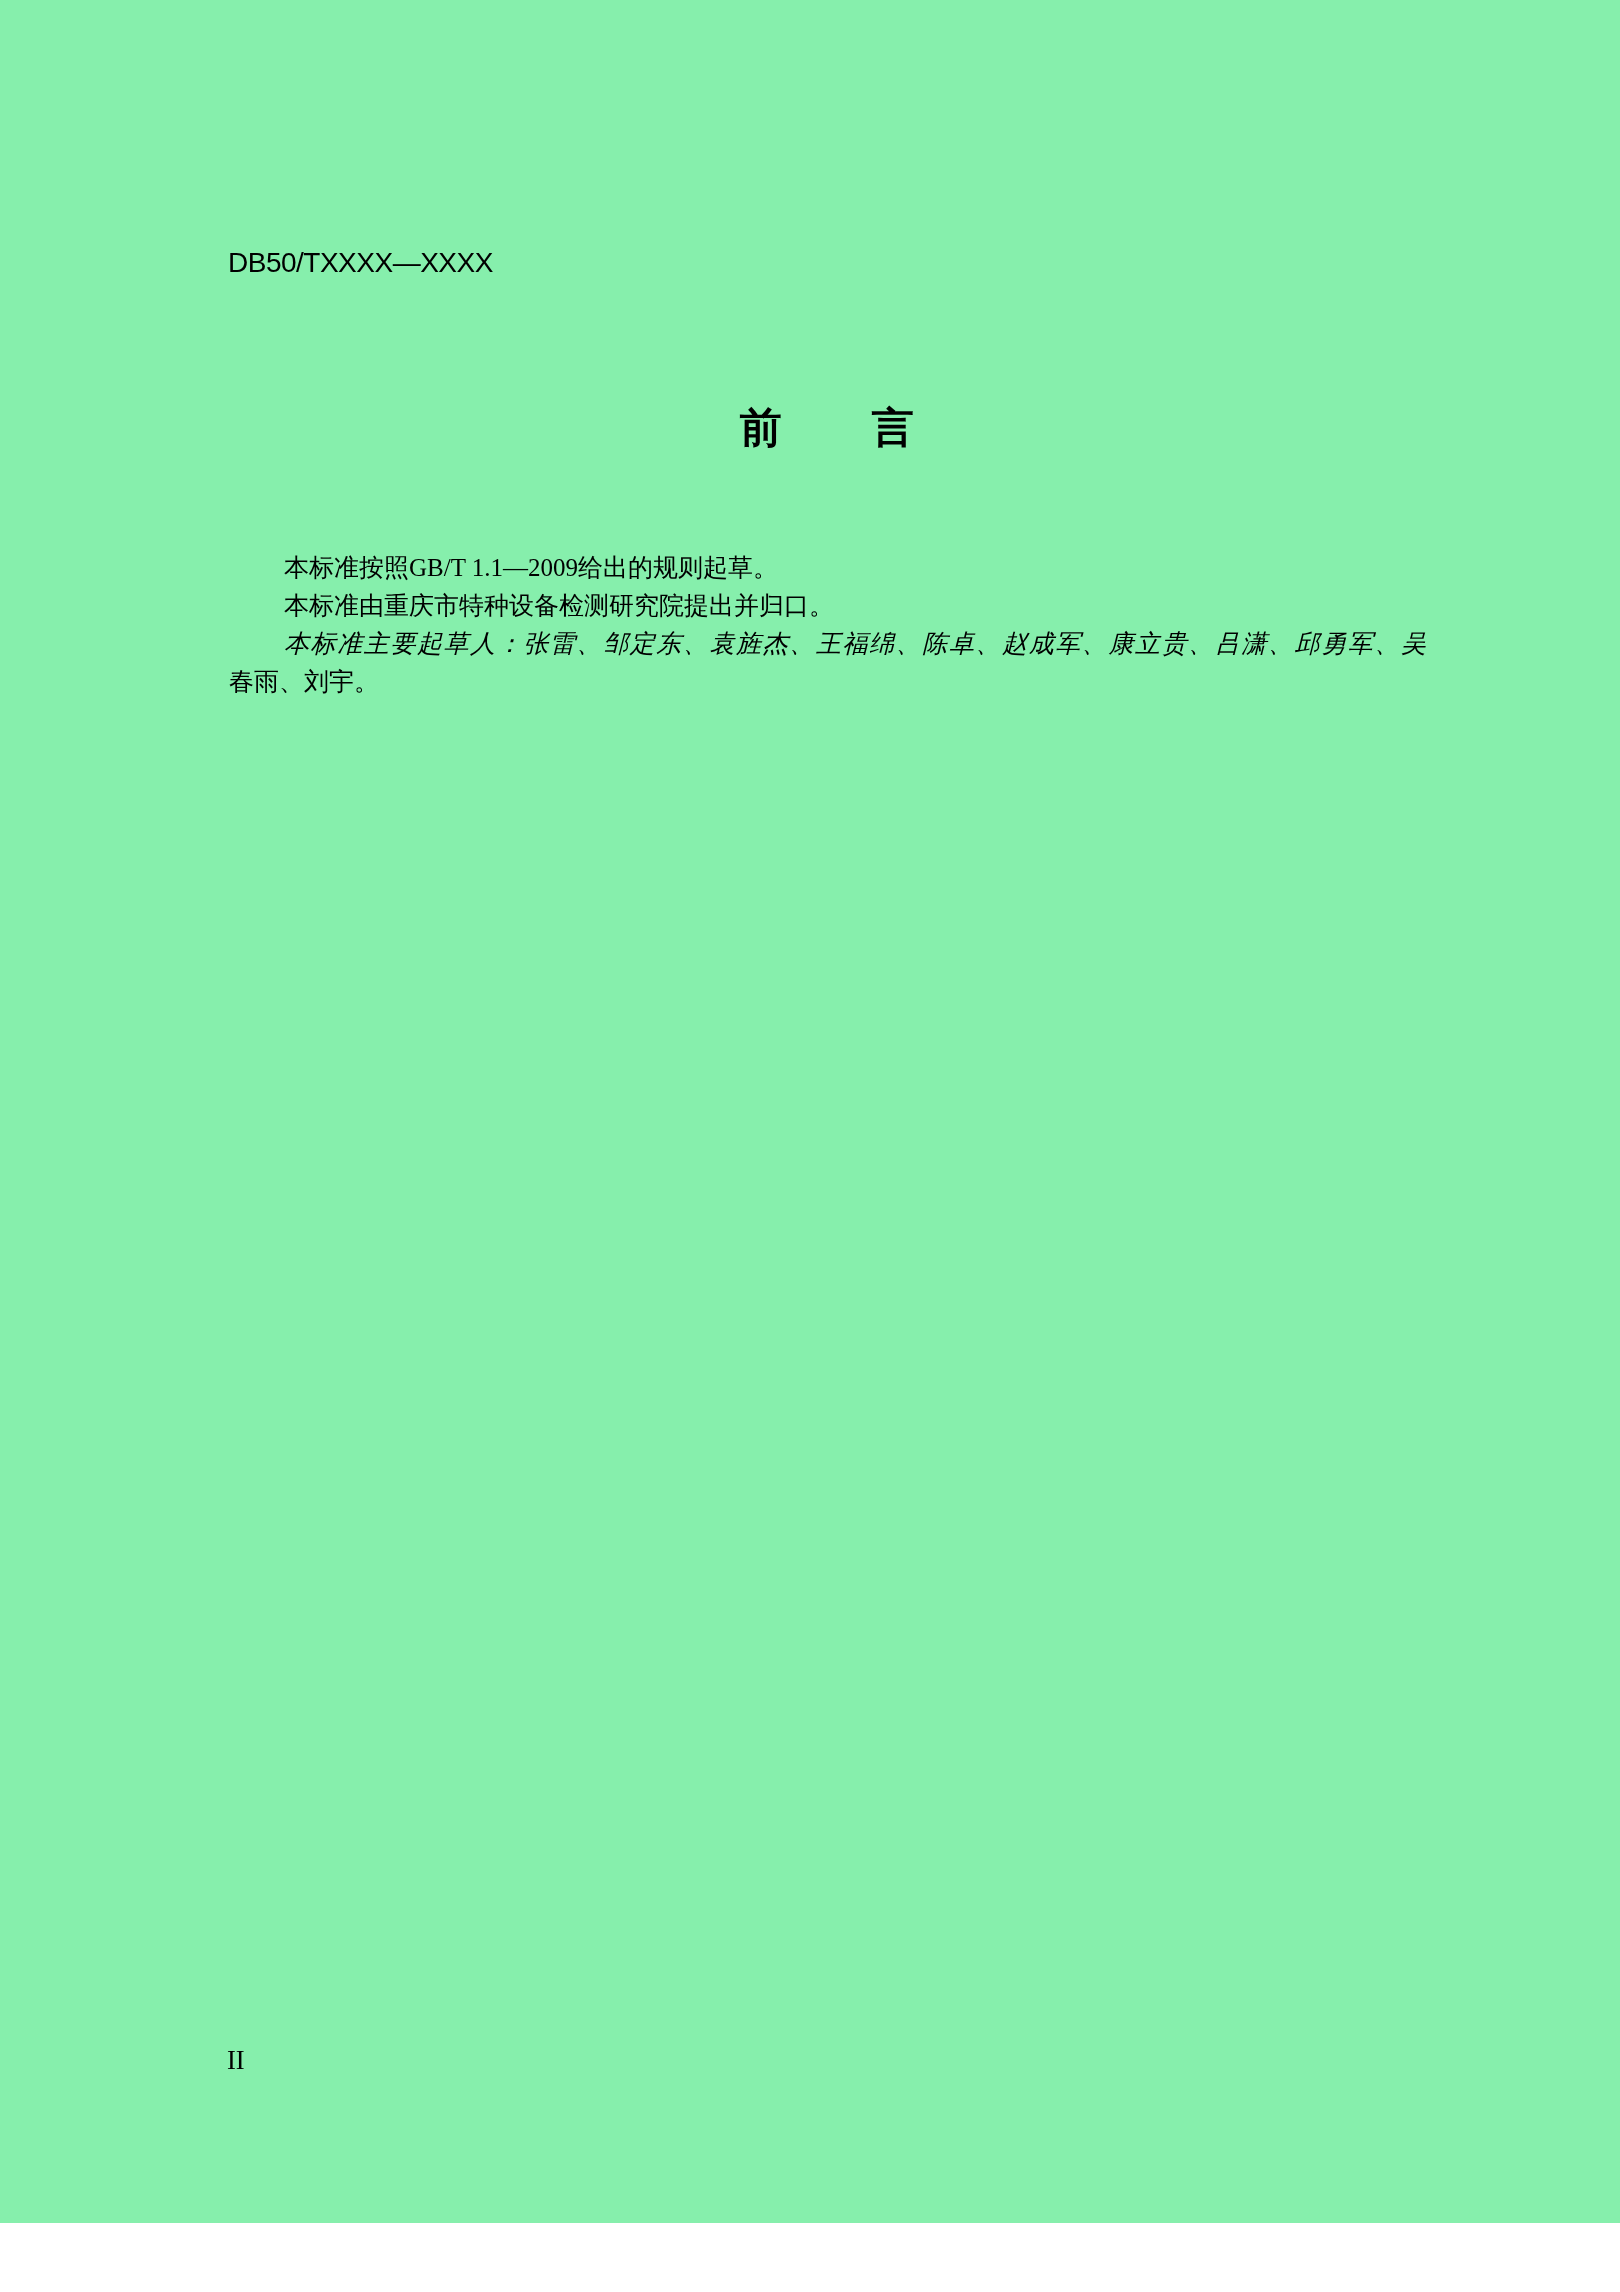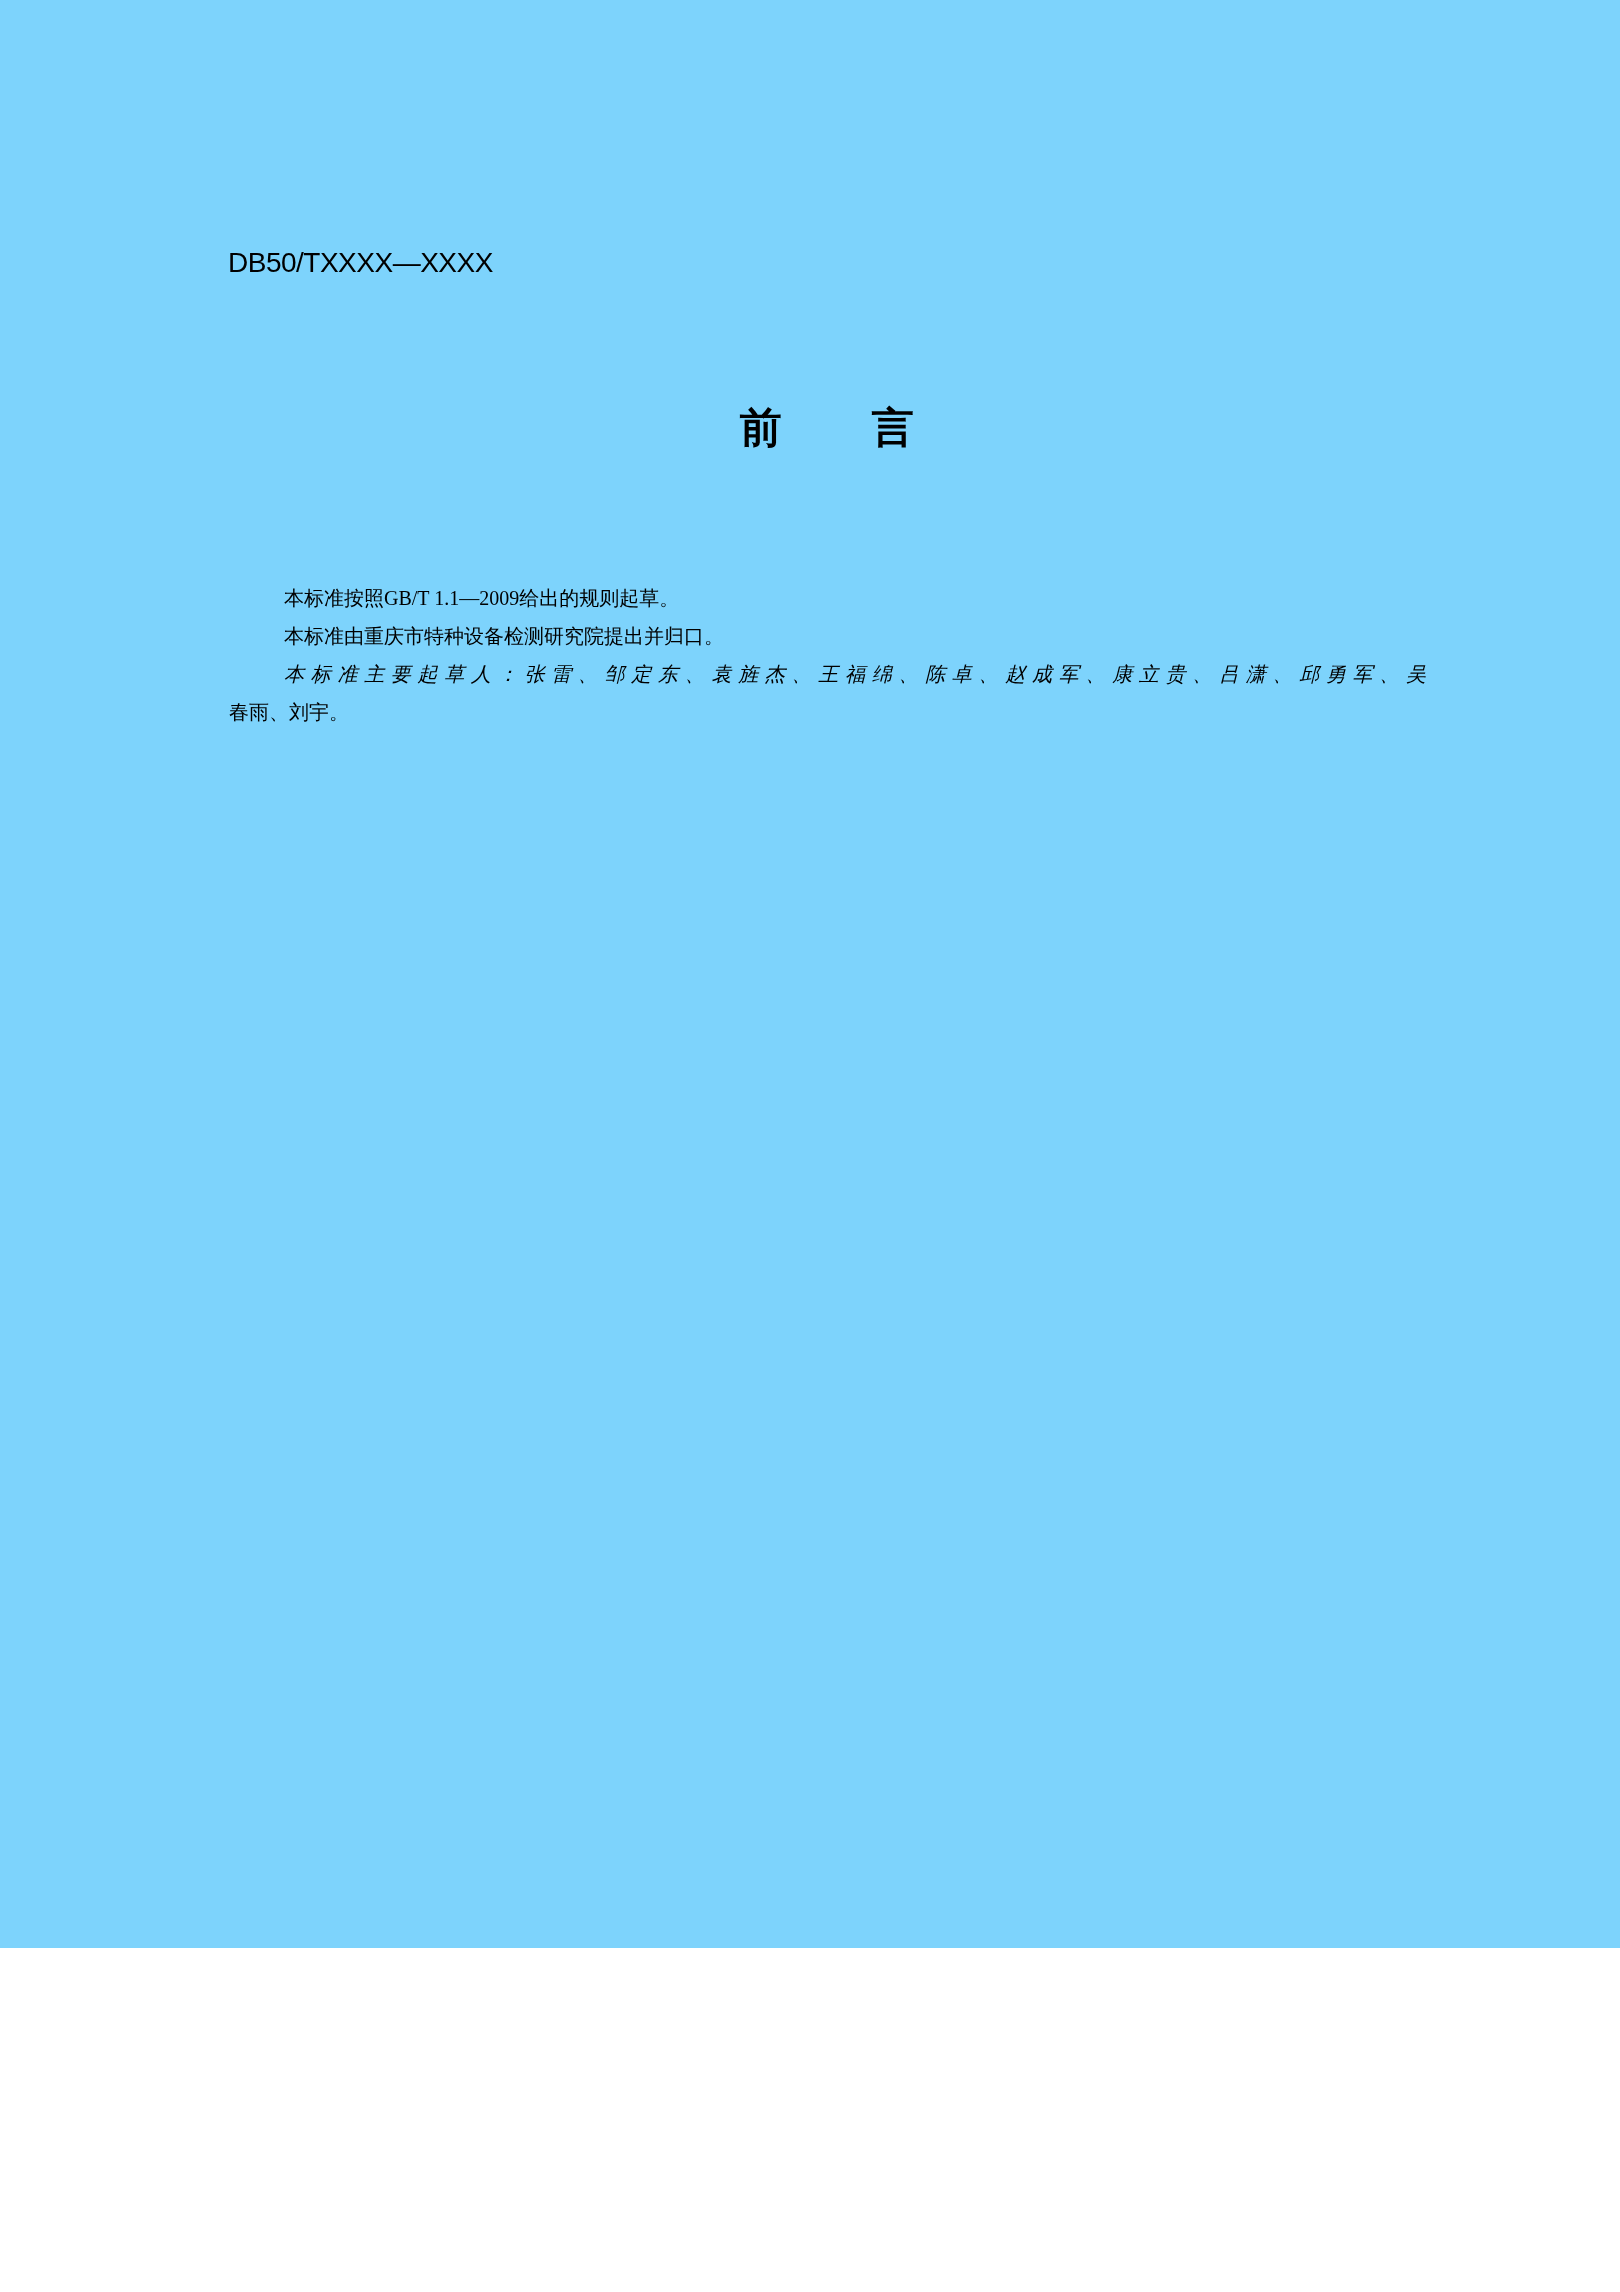--- a/index.html
+++ b/index.html
@@ -3,22 +3,22 @@
 <meta charset="utf-8">
 <style>
   html, body {
     margin: 0;
     padding: 0;
     background: #ffffff;
   }
   .page {
     position: relative;
     width: 1620px;
-    height: 1948px;
-    background: #7dd3fc;
+    height: 2223px;
+    background: #86efac;
     color: #000000;
     font-family: "Liberation Serif", "DejaVu Serif", serif;
     overflow: hidden;
   }
   .doc-header {
     position: absolute;
     left: 228px;
     top: 247px;
     font-family: "Liberation Sans", "DejaVu Sans", sans-serif;
     font-size: 28px;
@@ -38,24 +38,23 @@
     font-family: "Liberation Sans", "DejaVu Sans", sans-serif;
     font-size: 42px;
     font-weight: bold;
     line-height: 1.25;
   }
   .foreword-body {
     position: absolute;
     left: 229px;
     top: 549px;
     width: 1197px;
-    font-size: 20px;
+    font-size: 25px;
     line-height: 38px;
     text-align: justify;
-    margin-top: 30px;
   }
   .foreword-line {
     margin: 0;
     padding: 0;
   }
   .foreword-line.indent {
     text-indent: 55px;
   }
   .foreword-line.fill {
     text-align-last: justify;

